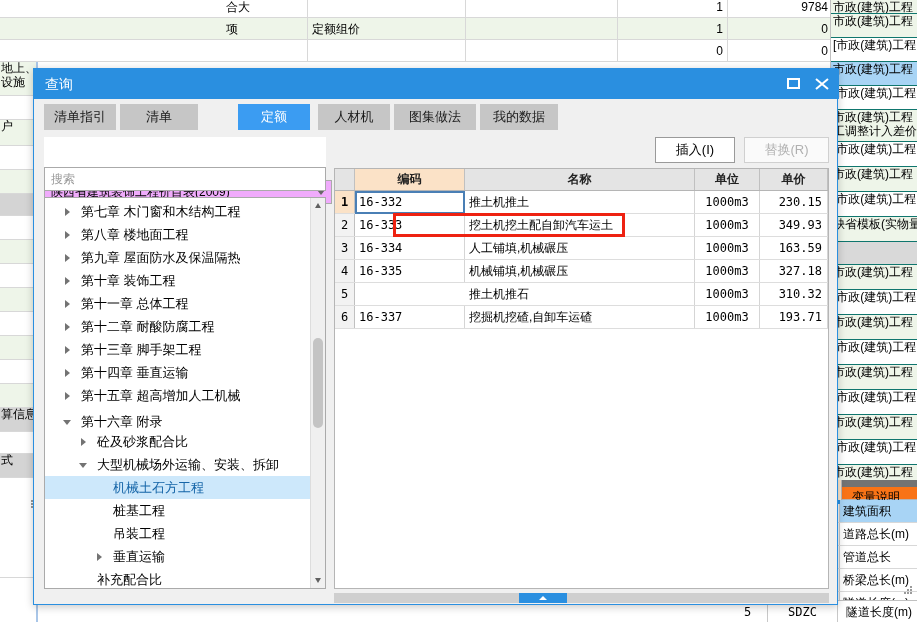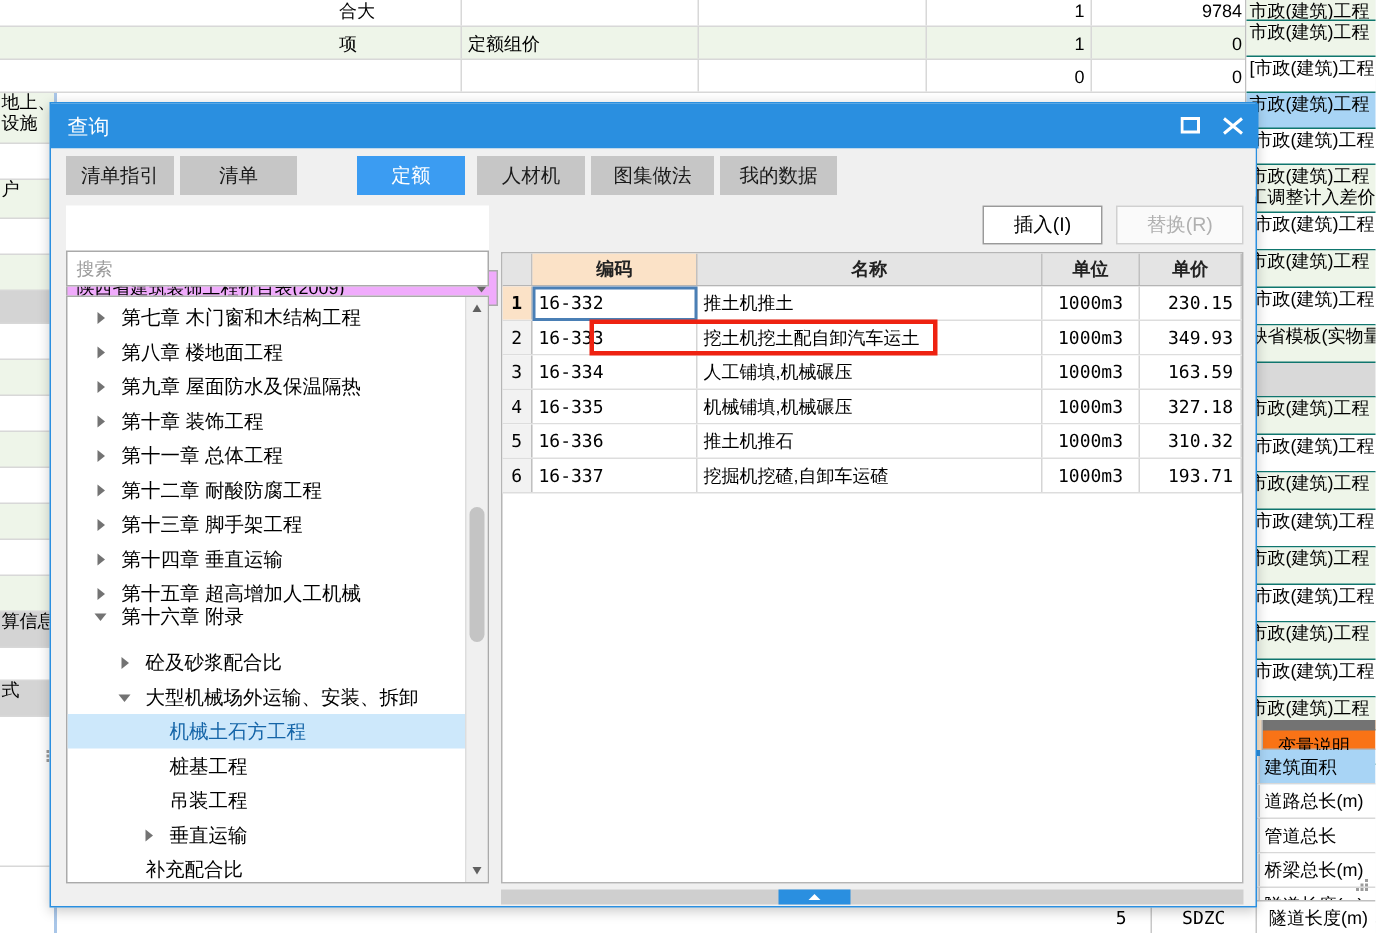--- a/index.html
+++ b/index.html
@@ -423,21 +423,21 @@
               <div class="tlabel" style="left: 36px;">第十三章 脚手架工程</div>
             </div>
             <div class="tnode" style="top: 163px;">
               <div class="tcaret closed" style="left: 16px;"></div>
               <div class="tlabel" style="left: 36px;">第十四章 垂直运输</div>
             </div>
             <div class="tnode" style="top: 186px;">
               <div class="tcaret closed" style="left: 16px;"></div>
               <div class="tlabel" style="left: 36px;">第十五章 超高增加人工机械</div>
             </div>
-            <div class="tnode" style="top: 201px;">
+            <div class="tnode" style="top: 212px;">
               <div class="tcaret open" style="left: 16px;"></div>
               <div class="tlabel" style="left: 36px;">第十六章 附录</div>
             </div>
             <div class="tnode" style="top: 232px;">
               <div class="tcaret closed" style="left: 32px;"></div>
               <div class="tlabel" style="left: 52px;">砼及砂浆配合比</div>
             </div>
             <div class="tnode" style="top: 255px;">
               <div class="tcaret open" style="left: 32px;"></div>
               <div class="tlabel" style="left: 52px;">大型机械场外运输、安装、拆卸</div>
@@ -502,21 +502,20 @@
           </div>
           <div class="grow" style="top: 91px;">
             <div class="gc c rn" style="left: 0px; width: 20px;">4</div>
             <div class="gc l" style="left: 20px; width: 110px;">16-335</div>
             <div class="gc l cn" style="left: 130px; width: 230px;">机械铺填,机械碾压</div>
             <div class="gc c" style="left: 360px; width: 65px;">1000m3</div>
             <div class="gc r" style="left: 425px; width: 68px;">327.18</div>
           </div>
           <div class="grow" style="top: 114px;">
             <div class="gc c rn" style="left: 0px; width: 20px;">5</div>
-            <div class="gc l" style="left: 20px; width: 110px;">16-336</div>
             <div class="gc l cn" style="left: 130px; width: 230px;">推土机推石</div>
             <div class="gc c" style="left: 360px; width: 65px;">1000m3</div>
             <div class="gc r" style="left: 425px; width: 68px;">310.32</div>
           </div>
           <div class="grow" style="top: 137px;">
             <div class="gc c rn" style="left: 0px; width: 20px;">6</div>
             <div class="gc l" style="left: 20px; width: 110px;">16-337</div>
             <div class="gc l cn" style="left: 130px; width: 230px;">挖掘机挖碴,自卸车运碴</div>
             <div class="gc c" style="left: 360px; width: 65px;">1000m3</div>
             <div class="gc r" style="left: 425px; width: 68px;">193.71</div>

